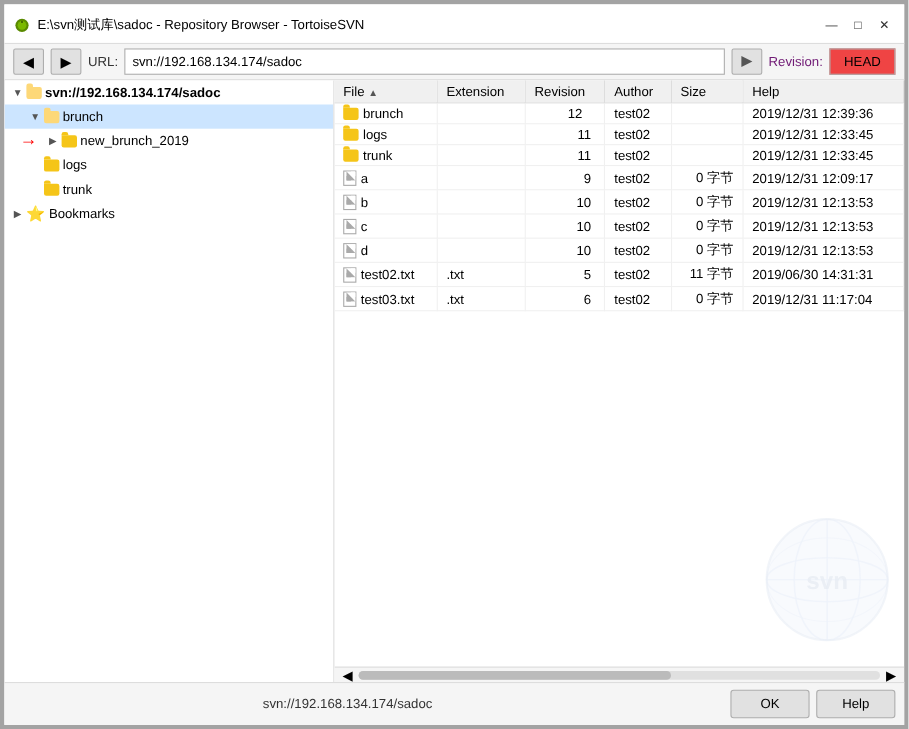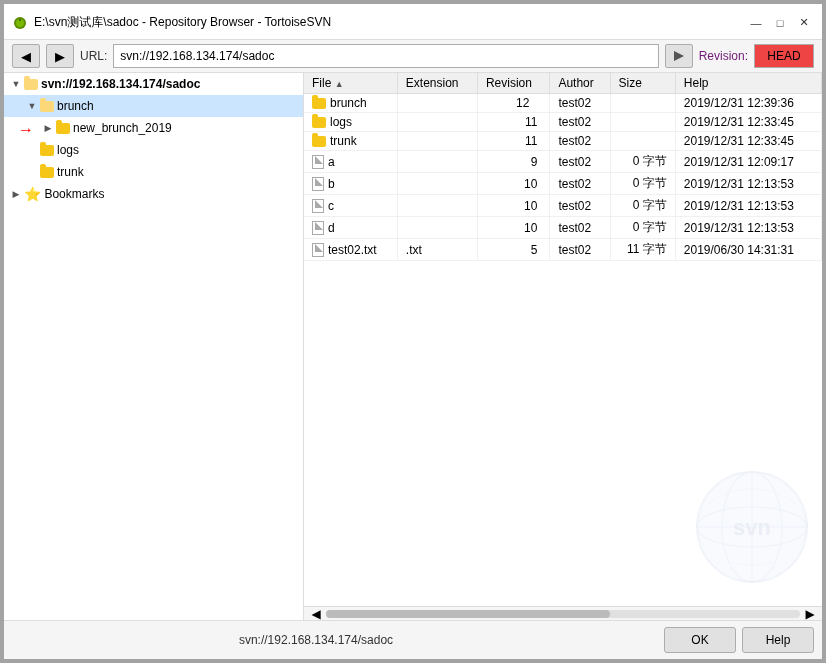--- a/index.html
+++ b/index.html
@@ -543,20 +543,33 @@
                     <span class="file-doc-icon"></span>
                     <span>test02.txt</span>
                   </div>
                 </td>
                 <td>.txt</td>
                 <td style="text-align: right; padding-right: 12px;">5</td>
                 <td>test02</td>
                 <td style="text-align: right; padding-right: 8px; margin-top: 16px;">11 字节</td>
                 <td>2019/06/30 14:31:31</td>
               </tr>
+              <tr>
+                <td>
+                  <div class="file-icon-cell">
+                    <span class="file-doc-icon"></span>
+                    <span>test03.txt</span>
+                  </div>
+                </td>
+                <td>.txt</td>
+                <td style="text-align: right; padding-right: 12px;">6</td>
+                <td>test02</td>
+                <td style="text-align: right; padding-right: 8px;">0 字节</td>
+                <td>2019/12/31 11:17:04</td>
+              </tr>
             </tbody>
         </table>
       </div>
 
       <div class="scrollbar-area">
         <div style="width:20px;height:14px;display:flex;align-items:center;justify-content:center;cursor:pointer;">◀</div>
         <div class="scrollbar-track">
           <div style="width:60%;height:8px;background:#bbb;border-radius:4px;position:absolute;left:0;"></div>
         </div>
         <div style="width:20px;height:14px;display:flex;align-items:center;justify-content:center;cursor:pointer;">▶</div>

